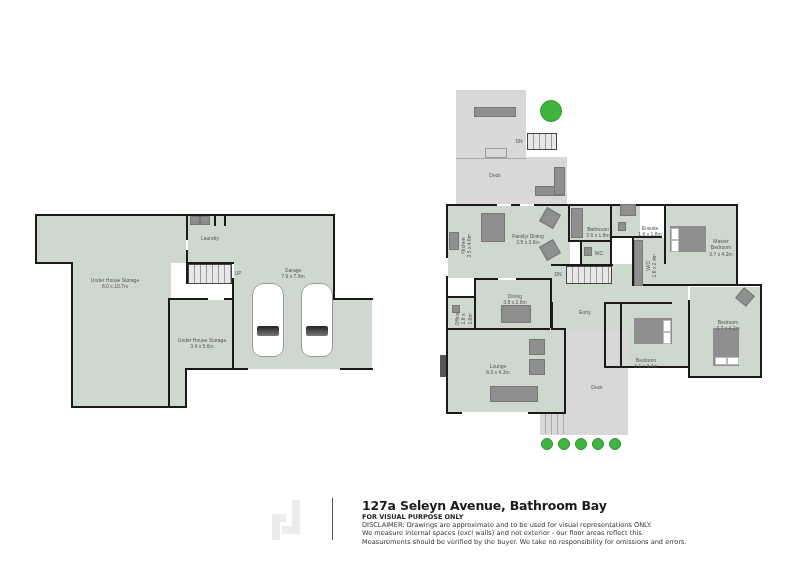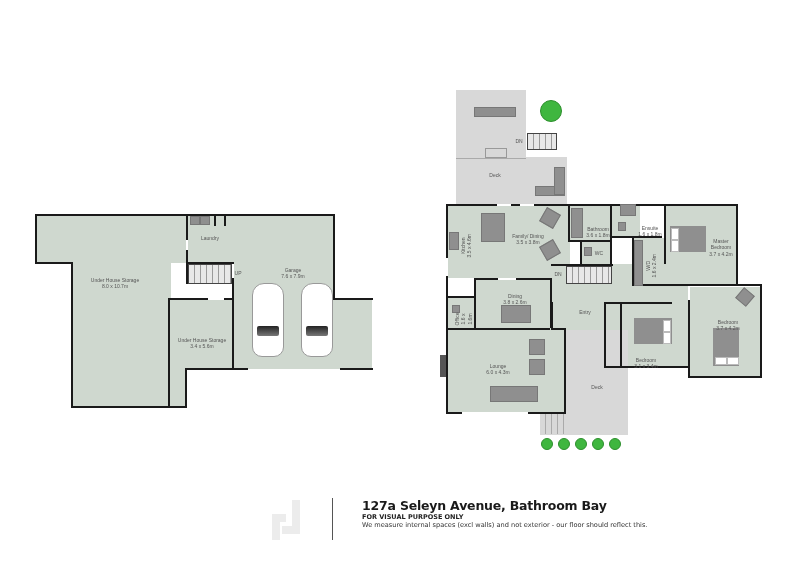--- a/index.html
+++ b/index.html
@@ -227,15 +227,17 @@
 
 <div>
   <svg class="abs" style="left:272px;top:500px;" width="34" height="40" viewBox="0 0 34 40">
     <path d="M0 14 H14 V22 H8 V40 H0 Z" fill="#ececec"></path>
     <path d="M20 0 H28 V34 H10 V26 H20 Z" fill="#ececec"></path>
   </svg>
   <div class="abs" style="left:332px;top:498px;width:1px;height:42px;background:#555;"></div>
   <div class="title">127a Seleyn Avenue, Bathroom Bay</div>
   <div class="sub">FOR VISUAL PURPOSE ONLY</div>
   <div class="disc">
-    <div>We measure internal spaces (excl walls) and not exterior - our floor should reflect this.</div>
+    <div>DISCLAIMER: Drawings are approximate and to be used for visual representations ONLY.</div>
+    <div>We measure internal spaces (excl walls) and not exterior - our floor areas reflect this.</div>
+    <div>Measurements should be verified by the buyer. We take no responsibility for omissions and errors.</div>
   </div>
 </div>
 
 </body></html>

